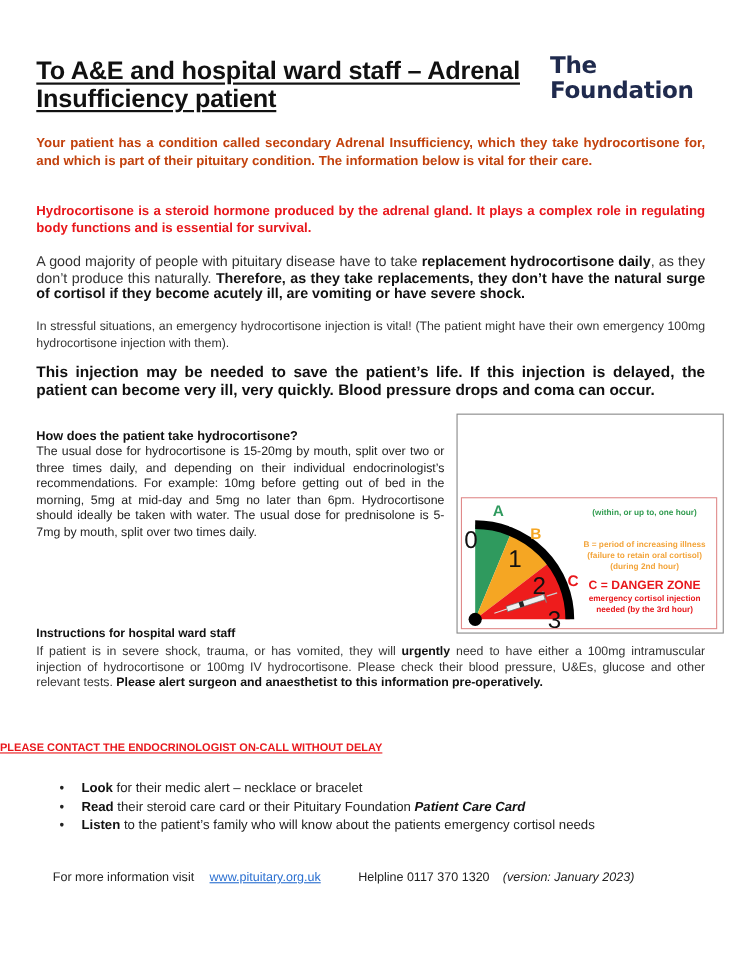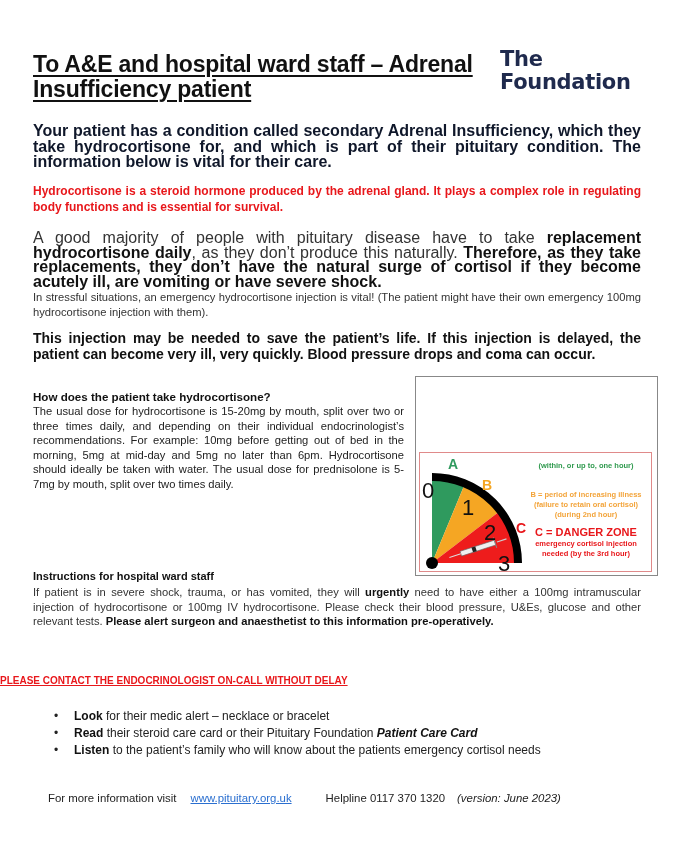--- a/index.html
+++ b/index.html
@@ -2,23 +2,23 @@
 <html><head>
 <meta charset="utf-8">
 <style>
   html, body { margin: 0; padding: 0; background: #ffffff; }
   body { width: 675px; height: 868px; position: relative; overflow: hidden; font-family: "Liberation Sans", sans-serif; color: #1a1a1a; }
   .abs { position: absolute; }
   .title { left: 33px; top: 52px; width: 460px; font-family: "Liberation Sans", sans-serif; font-weight: bold; font-size: 23px; line-height: 25px; text-decoration: underline; text-decoration-thickness: 2px; text-underline-offset: 3px; color: #111; letter-spacing: -0.2px; }
   .logo { left: 500px; top: 48px; width: 140px; font-family: "DejaVu Sans", sans-serif; font-weight: bold; font-size: 21px; line-height: 23px; color: #1f2a4d; letter-spacing: -0.3px; }
   .logo .dot { display: inline-block; width: 14px; height: 14px; border-radius: 50%; background: #e8683a; margin-right: 4px; vertical-align: 1px; }
   .p { left: 33px; width: 608px; font-size: 11.6px; line-height: 15px; text-align: justify; }
-  .intro { top: 123px; font-weight: bold; font-size: 16px; line-height: 15.5px; color: #0f172a; }
+  .intro { top: 123px; font-weight: bold; font-size: 12px; line-height: 15.5px; color: #c2410c; }
   .red { top: 183px; color: #e8171b; font-weight: bold; font-size: 12px; line-height: 16px; }
-  .para1 { top: 231px; color: #333; font-size: 16px; line-height: 14.5px; }
+  .para1 { top: 231px; color: #333; font-size: 13px; line-height: 14.5px; }
   .para2 { top: 290px; color: #333; font-size: 11.2px; line-height: 14.5px; }
   .para3 { top: 331px; font-weight: bold; color: #111; font-size: 14px; line-height: 15.5px; }
   b, strong { color: #111; }
   .howhead { left: 33px; top: 390px; font-weight: bold; font-size: 11.6px; color: #111; }
   .howbody { left: 33px; top: 404px; width: 371px; font-size: 11.2px; line-height: 14.5px; text-align: justify; color: #222; }
   .instr-head { left: 33px; top: 570px; font-weight: bold; font-size: 11px; color: #111; }
   .instr-body { left: 33px; top: 585px; width: 608px; font-size: 11.2px; line-height: 14.5px; text-align: justify; color: #333; }
   .contact { left: 0; width: 542px; top: 675px; color: #e8171b; font-weight: bold; font-size: 10px; text-decoration: underline; }
   .bullets { left: 52px; top: 708px; margin: 0; padding: 0; list-style: none; font-size: 12px; line-height: 17px; color: #222; }
   .bullets li { position: relative; padding-left: 22px; }
@@ -112,14 +112,14 @@
 
 <div class="abs contact">PLEASE CONTACT THE ENDOCRINOLOGIST ON-CALL WITHOUT DELAY</div>
 
 <ul class="abs bullets">
   <li><span class="bul">•</span><b>Look</b><span> for their medic alert – necklace or bracelet</span></li>
   <li><span class="bul">•</span><b>Read</b><span> their steroid care card or their Pituitary Foundation </span><b><i>Patient Care Card</i></b></li>
   <li><span class="bul">•</span><b>Listen</b><span> to the patient’s family who will know about the patients emergency cortisol needs</span></li>
 </ul>
 
 <div class="abs footer">
-  <span>For more information visit</span><a title="www.pituitary.org.uk">www.pituitary.org.uk</a><span>Helpline 0117 370 1320</span><span class="ver">(version: June 2023)</span>
+  <span>For more information visit</span><a title="www.pituitary.org.uk">www.pituitary.org.uk</a><span>Helpline 0117 370 1320</span><span class="ver">(version: January 2023)</span>
 </div>
 
 </body></html>

